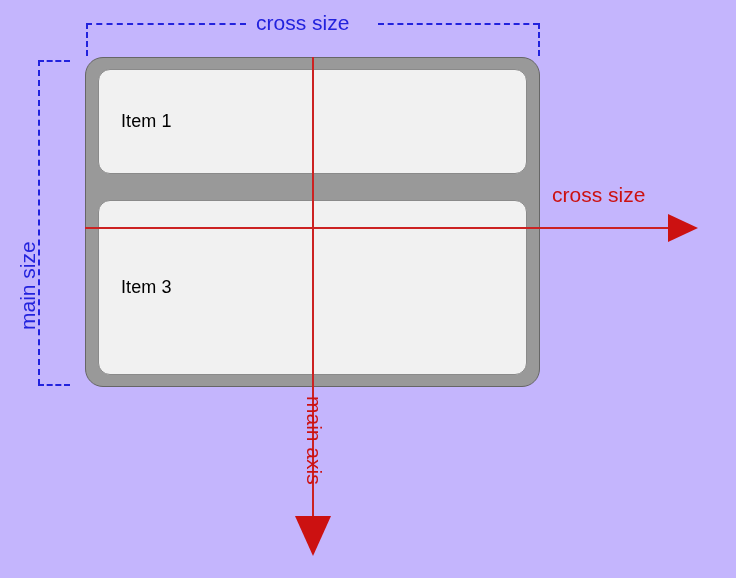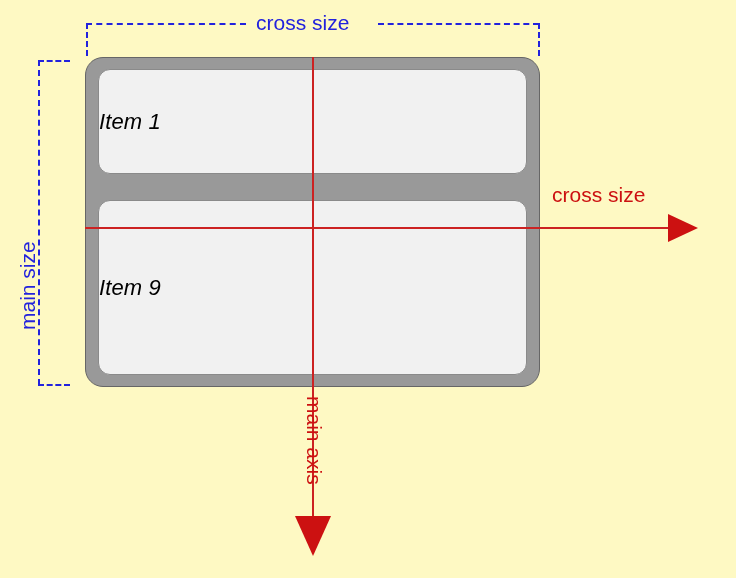--- a/index.html
+++ b/index.html
@@ -1,35 +1,35 @@
 <!DOCTYPE html>
 <html><head>
 <meta charset="utf-8">
 <style>
   html,body{margin:0;padding:0;background:#ffffff;}
   body{width:736px;height:578px;overflow:hidden;
        font-family:"Liberation Sans","DejaVu Sans",sans-serif;}
-  #stage{position:relative;width:736px;height:578px;background:#fef9c3;}
+  #stage{position:relative;width:736px;height:578px;background:#c4b5fd;}
 
   
   .flex-container{
     position:absolute;left:85px;top:57px;width:455px;height:330px;
     background:#999999;border:1px solid #666666;border-radius:18px;
     box-sizing:border-box;
     display:flex;flex-direction:column;justify-content:space-between;
     padding:11px 12px;
   }
   .flex-item{
     background:#f1f1f1;border:1px solid #8a8a8a;border-radius:12px;
     box-sizing:border-box;
     display:flex;align-items:center;
     position:relative;z-index:2;
   }
   .flex-item .item-label{
-    font-size:22px;color:#000000;letter-spacing:.1px;font-style:italic;
+    font-size:18px;color:#000000;padding-left:22px;letter-spacing:.1px;
   }
   #item-1{height:105px;}
   #item-2{height:175px;}
 
   
   .axis-line{position:absolute;background:#cc2222;z-index:5;}
   #cross-axis-line{left:85px;top:227px;width:585px;height:2px;}
   #main-axis-line{left:312px;top:57px;width:2px;height:463px;}
 
   .arrowhead{position:absolute;width:0;height:0;z-index:5;}
@@ -87,21 +87,21 @@
   <div class="dash-v" id="main-size-spine"></div>
   <div class="dash-h" id="main-size-tick-top"></div>
   <div class="dash-h" id="main-size-tick-bottom"></div>
   <div class="size-label" id="main-size-label">main size</div>
 
   <div class="flex-container">
     <div class="flex-item" id="item-1">
       <span class="item-label">Item 1</span>
     </div>
     <div class="flex-item" id="item-2">
-      <span class="item-label">Item 9</span>
+      <span class="item-label">Item 3</span>
     </div>
   </div>
 
   <div class="axis-line" id="cross-axis-line"></div>
   <div class="arrowhead" id="cross-axis-arrow"></div>
   <div class="axis-label" id="cross-axis-label">cross size</div>
 
   <div class="axis-line" id="main-axis-line"></div>
   <div class="arrowhead" id="main-axis-arrow"></div>
   <div class="axis-label" id="main-axis-label">main axis</div>

